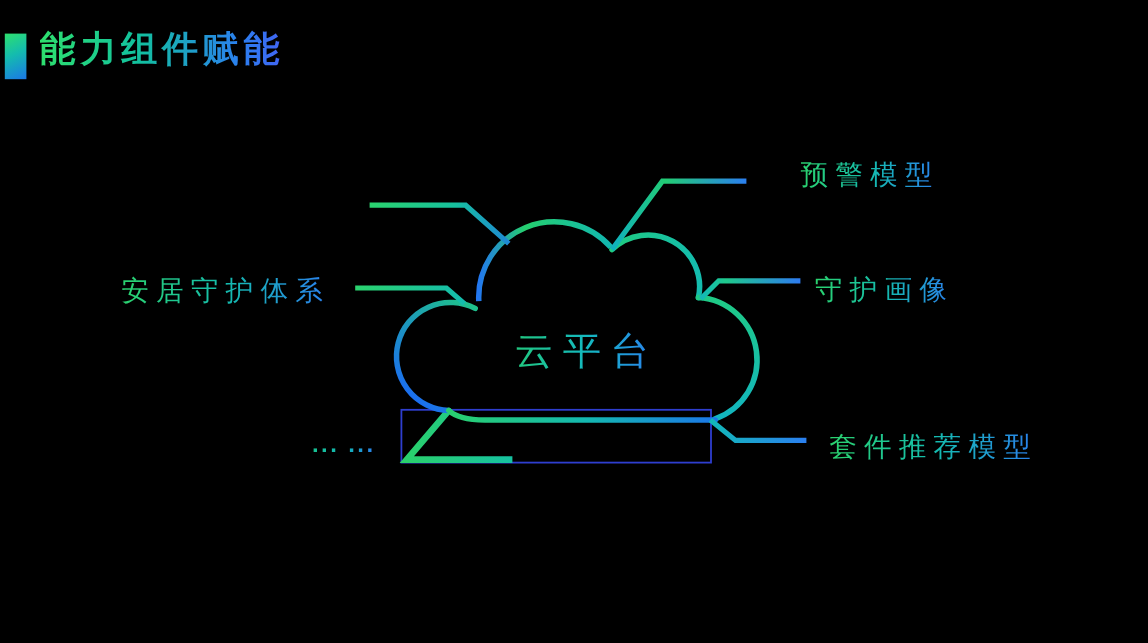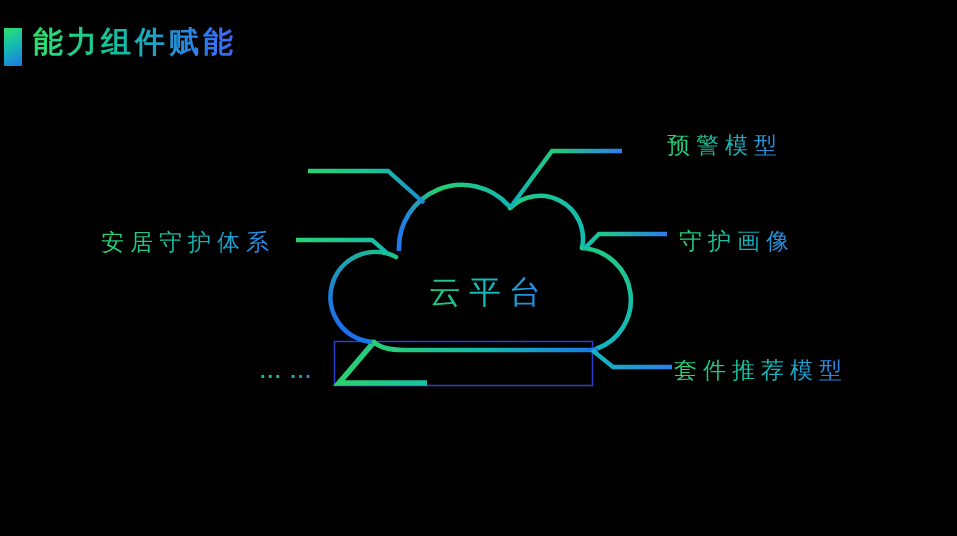--- a/index.html
+++ b/index.html
@@ -26,21 +26,21 @@
     background:linear-gradient(155deg,#2ee06e 0%,#14bcae 45%,#1b78e8 100%);
   }
   .node-label{
     position:absolute;font-size:23px;letter-spacing:6px;
     background-image:linear-gradient(90deg,#2bd36e 0%,#14bcae 50%,#2b7ff0 100%);
   }
   .lbl-terminal{left:117px;top:156px;}
   .lbl-guard-system{left:101px;top:229px;}
   .lbl-warning-model{left:631px;top:132px;margin-left:36px;}
   .lbl-guard-portrait{left:679px;top:228px;text-align:right;}
-  .lbl-suite-model{left:674px;top:359px;font-family:Liberation Mono, monospace;}
+  .lbl-suite-model{left:691px;top:359px;}
   .cloud-label{
     position:absolute;left:429px;top:274px;
     font-size:32px;letter-spacing:8px;
     background-image:linear-gradient(90deg,#21c77e 0%,#14b9c0 50%,#2b7ff0 100%);
   }
   .ellipsis{
     position:absolute;left:260px;top:360px;
     font-size:20px;font-weight:bold;letter-spacing:2px;
     background-image:linear-gradient(90deg,#17c191 0%,#12b4b8 55%,#2b7ff0 100%);
   }

